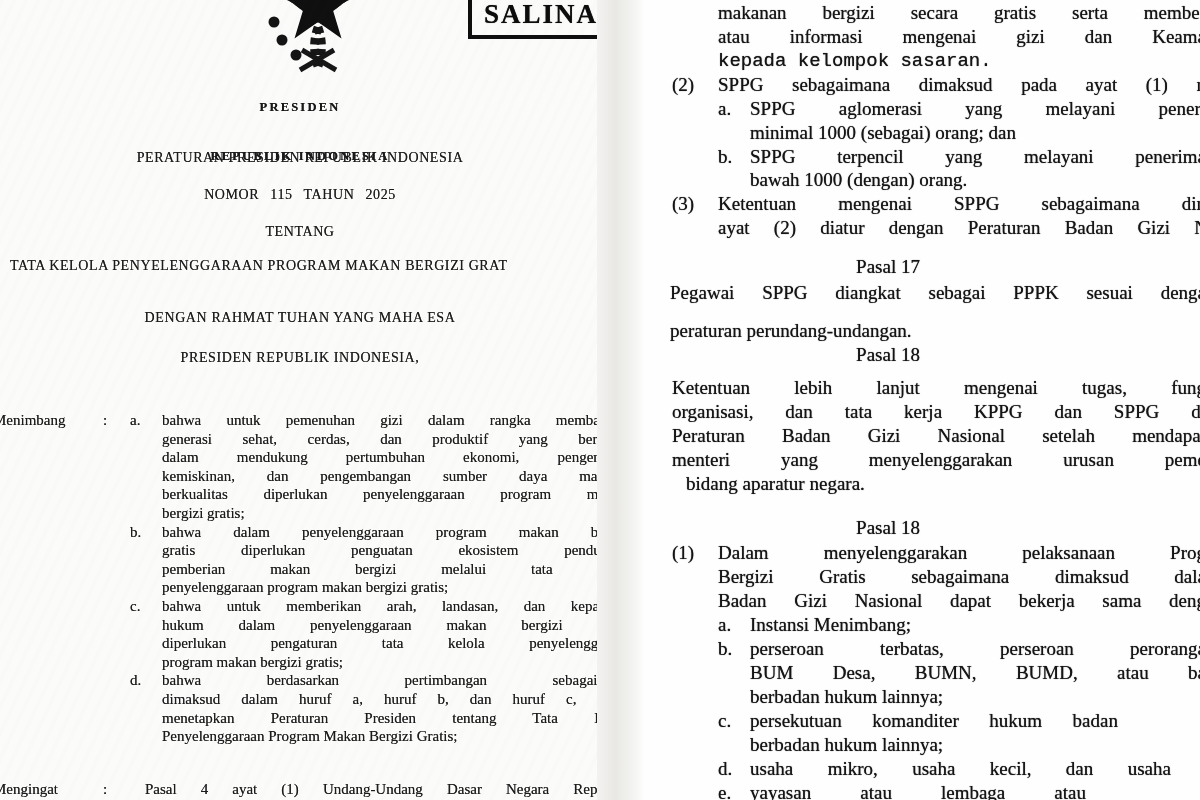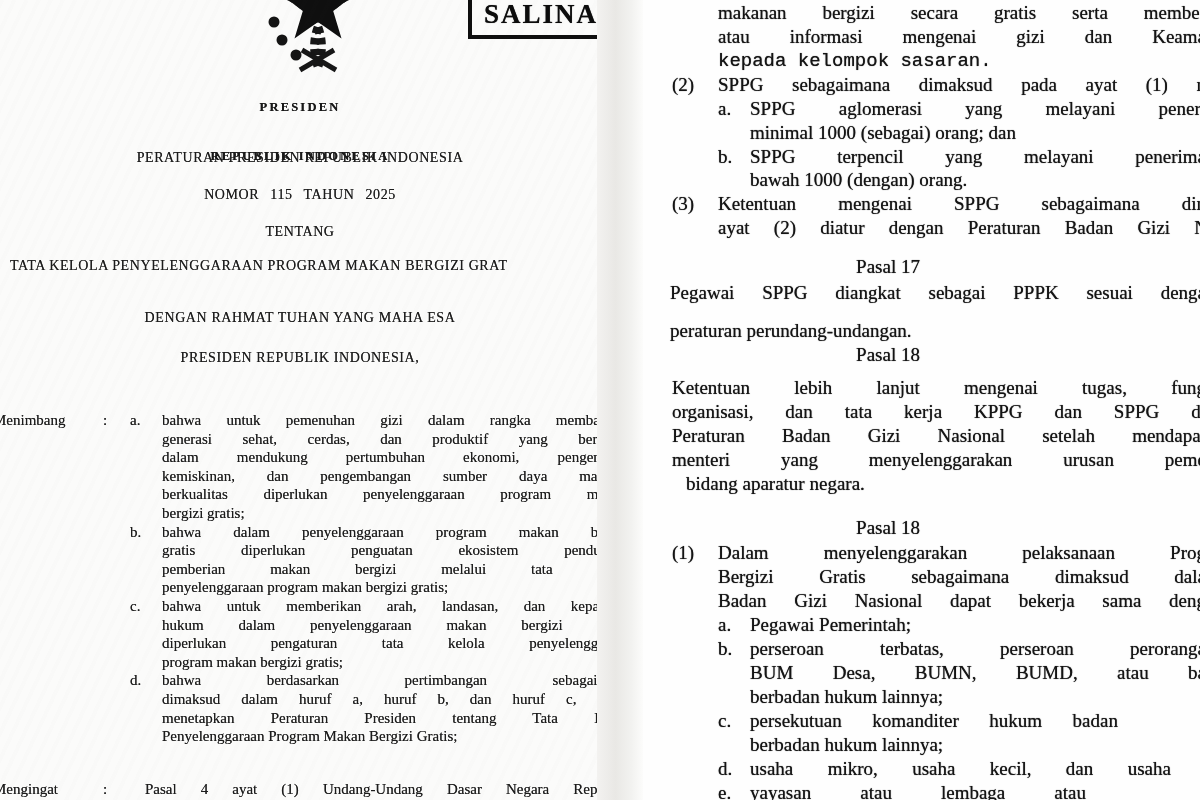--- a/index.html
+++ b/index.html
@@ -130,21 +130,21 @@
         <div class="ln fill" style="left: 29px; top: 401px; width: 534px;">organisasi, dan tata kerja KPPG dan SPPG di</div>
         <div class="ln fill" style="left: 29px; top: 425px; width: 534px;">Peraturan Badan Gizi Nasional setelah mendapat</div>
         <div class="ln fill" style="left: 29px; top: 449px; width: 534px;">menteri yang menyelenggarakan urusan peme</div>
         <div class="ln" style="left: 29px; top: 473px; margin-left: 14px;">bidang aparatur negara.</div>
         <div class="ln ctr" style="left: 245px; top: 517px;">Pasal 18</div>
         <div class="ln" style="left: 29px; top: 542px;">(1)</div>
         <div class="ln fill" style="left: 75px; top: 542px; width: 488px;">Dalam menyelenggarakan pelaksanaan Prog</div>
         <div class="ln fill" style="left: 75px; top: 566px; width: 488px;">Bergizi Gratis sebagaimana dimaksud dala</div>
         <div class="ln fill" style="left: 75px; top: 590px; width: 488px;">Badan Gizi Nasional dapat bekerja sama deng</div>
         <div class="ln" style="left: 75px; top: 614px;">a.</div>
-        <div class="ln" style="left: 107px; top: 614px;">Pegawai Pemerintah;</div>
+        <div class="ln" style="left: 107px; top: 614px;">Instansi Menimbang;</div>
         <div class="ln" style="left: 75px; top: 638px;">b.</div>
         <div class="ln fill" style="left: 107px; top: 638px; width: 456px;">perseroan terbatas, perseroan peroranga</div>
         <div class="ln fill" style="left: 107px; top: 662px; width: 456px;">BUM Desa, BUMN, BUMD, atau ba</div>
         <div class="ln" style="left: 107px; top: 686px;">berbadan hukum lainnya;</div>
         <div class="ln" style="left: 75px; top: 710px;">c.</div>
         <div class="ln fill" style="left: 107px; top: 710px; width: 368px;">persekutuan komanditer hukum badan</div>
         <div class="ln" style="left: 107px; top: 734px;">berbadan hukum lainnya;</div>
         <div class="ln" style="left: 75px; top: 758px;">d.</div>
         <div class="ln fill" style="left: 107px; top: 758px; width: 488px;">usaha mikro, usaha kecil, dan usaha men</div>
         <div class="ln" style="left: 75px; top: 782px;">e.</div>

